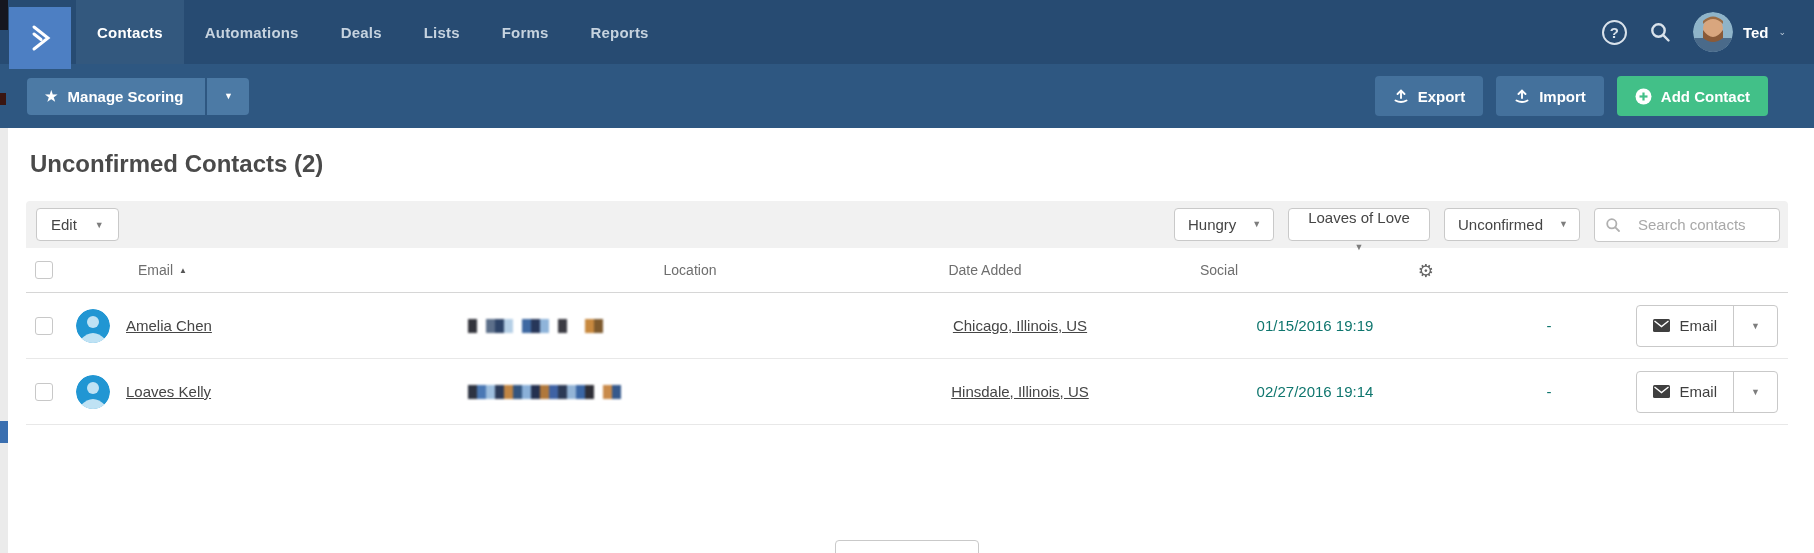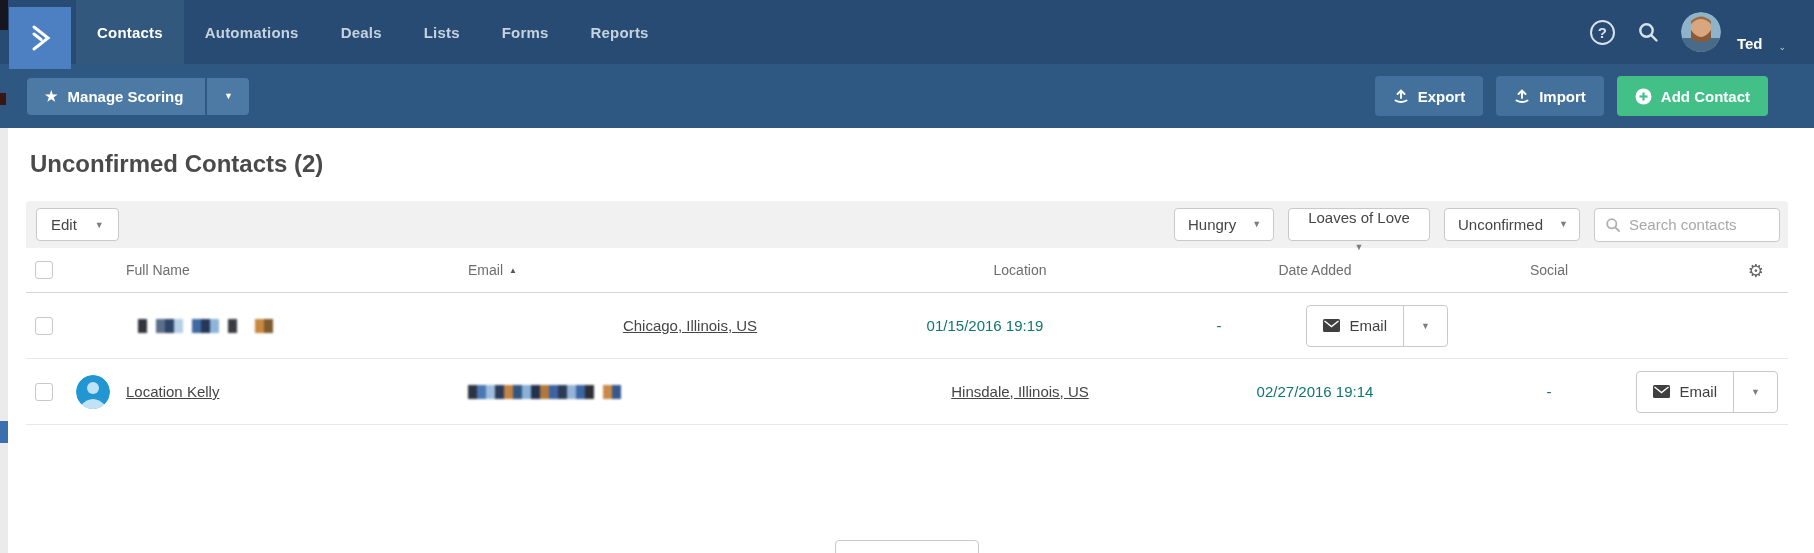--- a/index.html
+++ b/index.html
@@ -29,21 +29,21 @@
     font-size:15px; font-weight:700; color:#c6d3df; cursor:pointer; letter-spacing:.2px;
   }
   .nav-tab.active { background:#33587e; color:#ffffff; }
   .nav-right { margin-left:auto; display:flex; align-items:center; gap:21px; padding-right:28px; }
   .help-icon {
     width:25px; height:25px; border-radius:50%; border:2px solid #d9e2eb;
     color:#d9e2eb; font-size:15px; font-weight:700; display:flex; align-items:center; justify-content:center;
     cursor:pointer;
   }
   .nav-search { cursor:pointer; display:flex; }
-  .user-chip { display:flex; align-items:flex-end; gap:16px; cursor:pointer; }
+  .user-chip { display:flex; align-items:center; gap:10px; cursor:pointer; }
   .user-avatar { width:40px; height:40px; border-radius:50%; overflow:hidden; display:block; }
   .user-name { color:#ffffff; font-size:15px; font-weight:700; }
   .user-caret { color:#bfcddb; font-size:9px; }
   
   .toolbar {
     position:absolute; left:0; top:64px; width:1814px; height:64px;
     background:#2e5781; display:flex; align-items:center; z-index:4;
   }
   .split-btn { display:flex; margin-left:27px; height:37px; }
   .split-main {
@@ -81,21 +81,21 @@
   }
   .edit-btn { padding:0 14px; gap:18px; }
   .caret { font-size:9px; color:#7d7d7d; }
   .filter-right { margin-left:auto; display:flex; gap:14px; }
   .filter-select { padding:0 13px; gap:16px; justify-content:space-between; }
   .filter-select.w1 { width:100px; }
   .filter-select.w2 { width:142px;flex-direction:column; }
   .filter-select.w3 { width:136px; }
   .search-box {
     width:186px; height:34px; background:#fff; border:1px solid #c9c9c9; border-radius:4px;
-    display:flex; align-items:center; padding:0 10px; gap:8px;
+    display:flex; align-items:center; padding:0 10px; gap:17px;
   }
   .search-box input {
     border:none; outline:none; width:130px; font-size:15px; font-family:inherit; color:#454545;
   }
   .search-box input::placeholder { color:#a8a8a8; }
   
   .thead { display:flex; align-items:center; height:45px; border-bottom:1px solid #d6d6d6; }
   .trow  { display:flex; align-items:center; height:66px; border-bottom:1px solid #e8e8e8; background:#fff; }
   .c1 { flex:0 0 50px; display:flex; align-items:center; padding-left:9px; }
   .c2 { flex:0 0 330px; display:flex; align-items:center; }
@@ -241,39 +241,46 @@
           </svg>
           <input type="text" placeholder="Search contacts" style="">
         </div>
       </div>
     </div>
 
     <div class="thead">
       <div class="c1">
           <div class="checkbox"></div>
         </div>
-      <div class="c2">
-          <span class="th-label">Full Name</span>
-        </div>
       <div class="c3">
         <span class="th-label">Email</span>
         <span class="sort-arrow">▲</span>
       </div>
       <div class="c4"><span class="th-label">Location</span></div>
       <div class="c5"><span class="th-label">Date Added</span></div>
       <div class="c6"><span class="th-label">Social</span></div>
       <div class="c7">
           <span class="gear">⚙</span>
         </div>
     </div>
 
     <div class="trow">
       <div class="c1">
           <div class="checkbox"></div>
         </div>
+      <div class="c2">
+        <span class="contact-avatar">
+          <svg width="34" height="34" viewBox="0 0 34 34">
+            <circle cx="17" cy="17" r="17" fill="#2196d3"></circle>
+            <circle cx="17" cy="13" r="6" fill="#bfe2f4"></circle>
+            <path d="M5 30 Q17 18 29 30 L29 34 L5 34 Z" fill="#bfe2f4"></path>
+          </svg>
+        </span>
+        <a class="link">Amelia Chen</a>
+      </div>
       <div class="c3">
           <div class="mosaic">
             <span class="px" style="background: rgb(51, 52, 60);"></span>
             <span class="px"></span>
             <span class="px" style="background: rgb(92, 111, 138);"></span>
             <span class="px" style="background: rgb(46, 68, 104);"></span>
             <span class="px" style="background: rgb(181, 207, 230);"></span>
             <span class="px"></span>
             <span class="px" style="background: rgb(63, 105, 162);"></span>
             <span class="px" style="background: rgb(39, 55, 90);"></span>
@@ -310,21 +317,21 @@
           <div class="checkbox"></div>
         </div>
       <div class="c2">
         <span class="contact-avatar">
           <svg width="34" height="34" viewBox="0 0 34 34">
             <circle cx="17" cy="17" r="17" fill="#2196d3"></circle>
             <circle cx="17" cy="13" r="6" fill="#bfe2f4"></circle>
             <path d="M5 30 Q17 18 29 30 L29 34 L5 34 Z" fill="#bfe2f4"></path>
           </svg>
         </span>
-        <a class="link">Location Kelly</a>
+        <a class="link">Loaves Kelly</a>
       </div>
       <div class="c3">
           <div class="mosaic">
             <span class="px" style="background: rgb(45, 51, 66);"></span>
             <span class="px" style="background: rgb(74, 120, 180);"></span>
             <span class="px" style="background: rgb(157, 190, 222);"></span>
             <span class="px" style="background: rgb(43, 58, 88);"></span>
             <span class="px" style="background: rgb(192, 133, 68);"></span>
             <span class="px" style="background: rgb(51, 85, 127);"></span>
             <span class="px" style="background: rgb(138, 176, 216);"></span>

